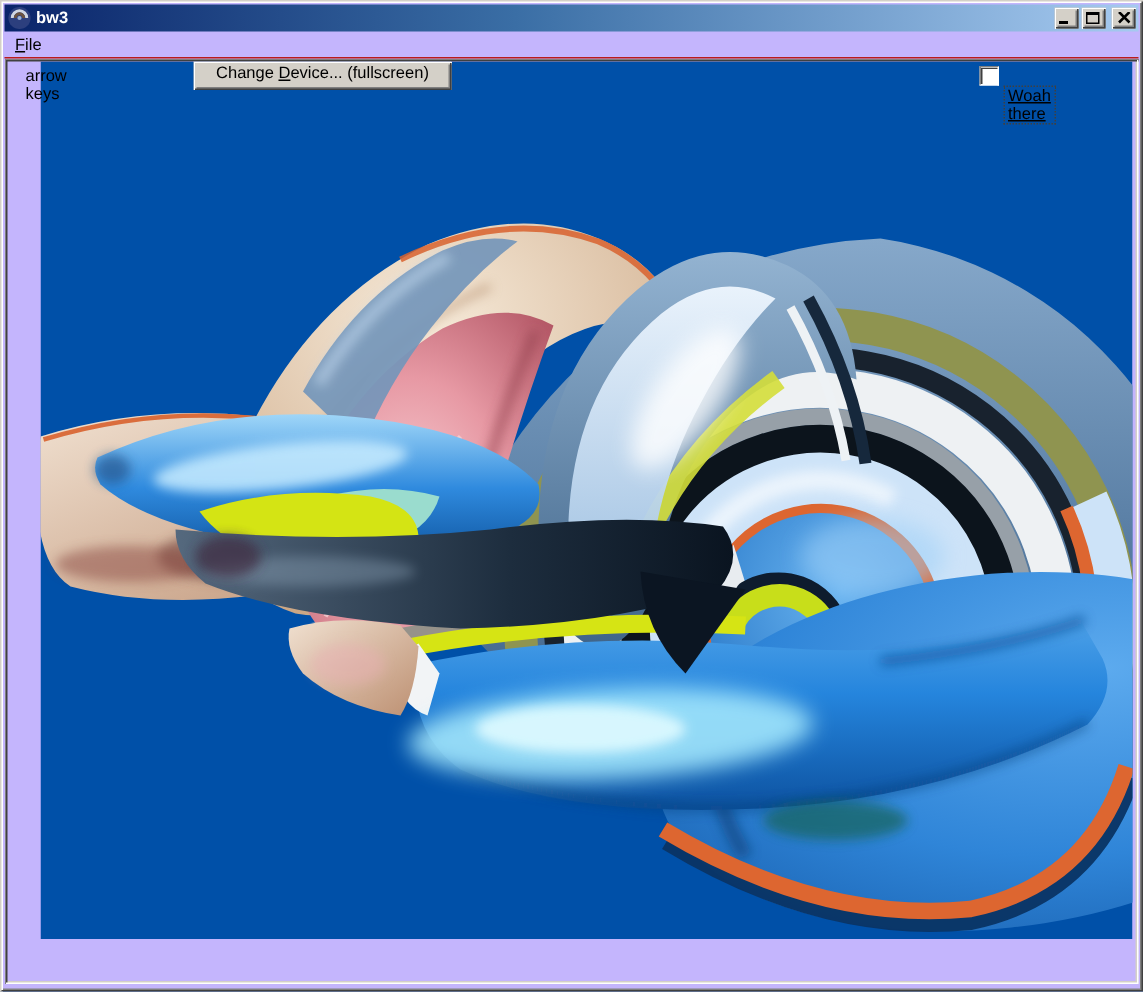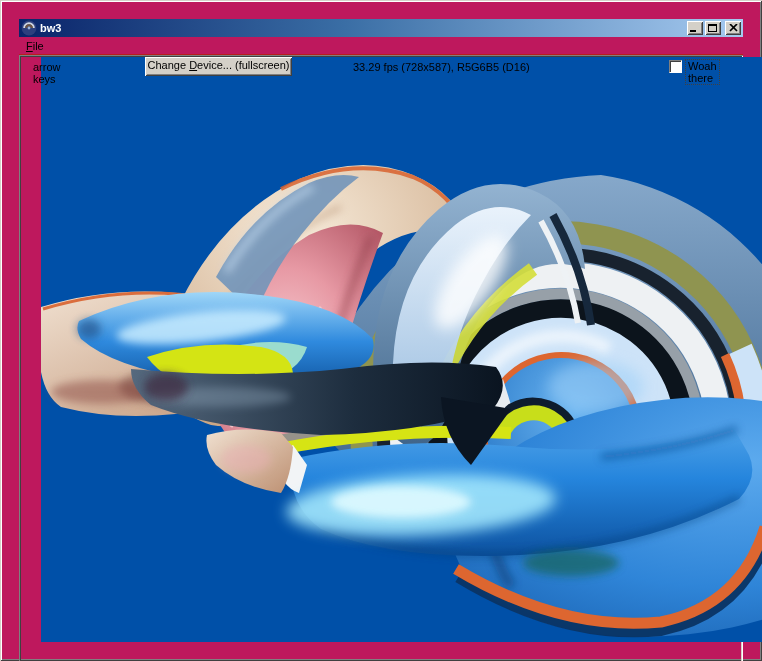--- a/index.html
+++ b/index.html
@@ -1,20 +1,20 @@
 <!DOCTYPE html>
 <html><head>
 <meta charset="utf-8">
 <style>
   * { margin:0; padding:0; box-sizing:border-box; }
   body { background:#808080; font-family:"Liberation Sans", sans-serif; font-size:11px; color:#000; }
 
   .window{
-    width:762px; height:661px; background:#be185d; position:relative;
-    padding:19px;
+    width:762px; height:661px; background:#c4b5fd; position:relative;
+    padding:3px;
     box-shadow: inset 1px 1px 0 #d4d0c8, inset -1px -1px 0 #404040,
                 inset 2px 2px 0 #ffffff, inset -2px -2px 0 #808080;
   }
   .titlebar{
     height:18px; display:flex; align-items:center; padding:0 2px;
     background:linear-gradient(90deg,#0a246a 0%, #3a6ea5 45%, #a6caf0 100%);
   }
   .title-icon{ width:16px; height:16px; flex:0 0 16px; }
   .title-text{ color:#fff; font-weight:bold; margin-left:3px; flex:1;
     white-space:nowrap; overflow:hidden; }
@@ -36,32 +36,32 @@
 
   .client{
     height:617px; position:relative; padding:2px;
     box-shadow: inset 1px 1px 0 #808080, inset -1px -1px 0 #ffffff,
                 inset 2px 2px 0 #404040, inset -2px -2px 0 #d4d0c8;
     display:flex; flex-direction:row;
   }
   .toolbar{ flex:0 0 20px; position:relative; }
   .toolbar-hint{ position:absolute; left:12px; top:4px; }
   .change-device-btn{
-    position:absolute; left:124px; top:0; width:147px; height:19px;
+    position:absolute; left:124px; top:0; width:172px; height:19px;
     background:#d4d0c8; text-align:center; line-height:17px;
     box-shadow: inset 1px 1px 0 #ffffff, inset -1px -1px 0 #404040,
                 inset 2px 2px 0 #d4d0c8, inset -2px -2px 0 #808080;
   }
   .stats{ position:absolute; left:332px; top:4px; white-space:nowrap; }
   .checkbox{
     position:absolute; left:648px; top:3px; width:13px; height:13px; background:#fff;
     border:1px solid #808080; border-right-color:#fff; border-bottom-color:#fff;
     box-shadow: inset 1px 1px 0 #404040;
   }
-  .cb-label{ position:absolute; left:664px; top:2px; border:1px dotted #404040; padding:0 2px; }
+  .cb-label{ position:absolute; left:664px; top:16px; border:1px dotted #404040; padding:0 2px;text-decoration:underline; }
 
   .canvas-wrap{ flex:1; display:flex; justify-content:center; align-items:flex-start; }
   svg.render{ width:728px; height:585px; display:block; }
 </style>
 </head>
 <body>
 
 <div class="window">
 
   <div class="titlebar">
@@ -87,21 +87,20 @@
 
   <div class="menubar">
     <span class="menu-item"><span class="mn">F</span><span>ile</span></span>
   </div>
 
   <div class="client">
 
     <div class="toolbar">
       <span class="toolbar-hint">arrow keys</span>
       <span class="change-device-btn"><span>Change </span><span class="mn">D</span><span>evice... (fullscreen)</span></span>
-      <span class="stats">33.29 fps (728x587), R5G6B5 (D16)</span>
       <span class="checkbox"></span>
       <span class="cb-label">Woah there</span>
     </div>
 
     <div class="canvas-wrap">
       <svg class="render" viewBox="0 0 728 585" preserveAspectRatio="none">
         <defs>
           <linearGradient id="g_disc" x1="0" y1="0" x2="0" y2="1">
             <stop offset="0" stop-color="#86a8ca"></stop>
               <stop offset=".45" stop-color="#5d82a8"></stop>

